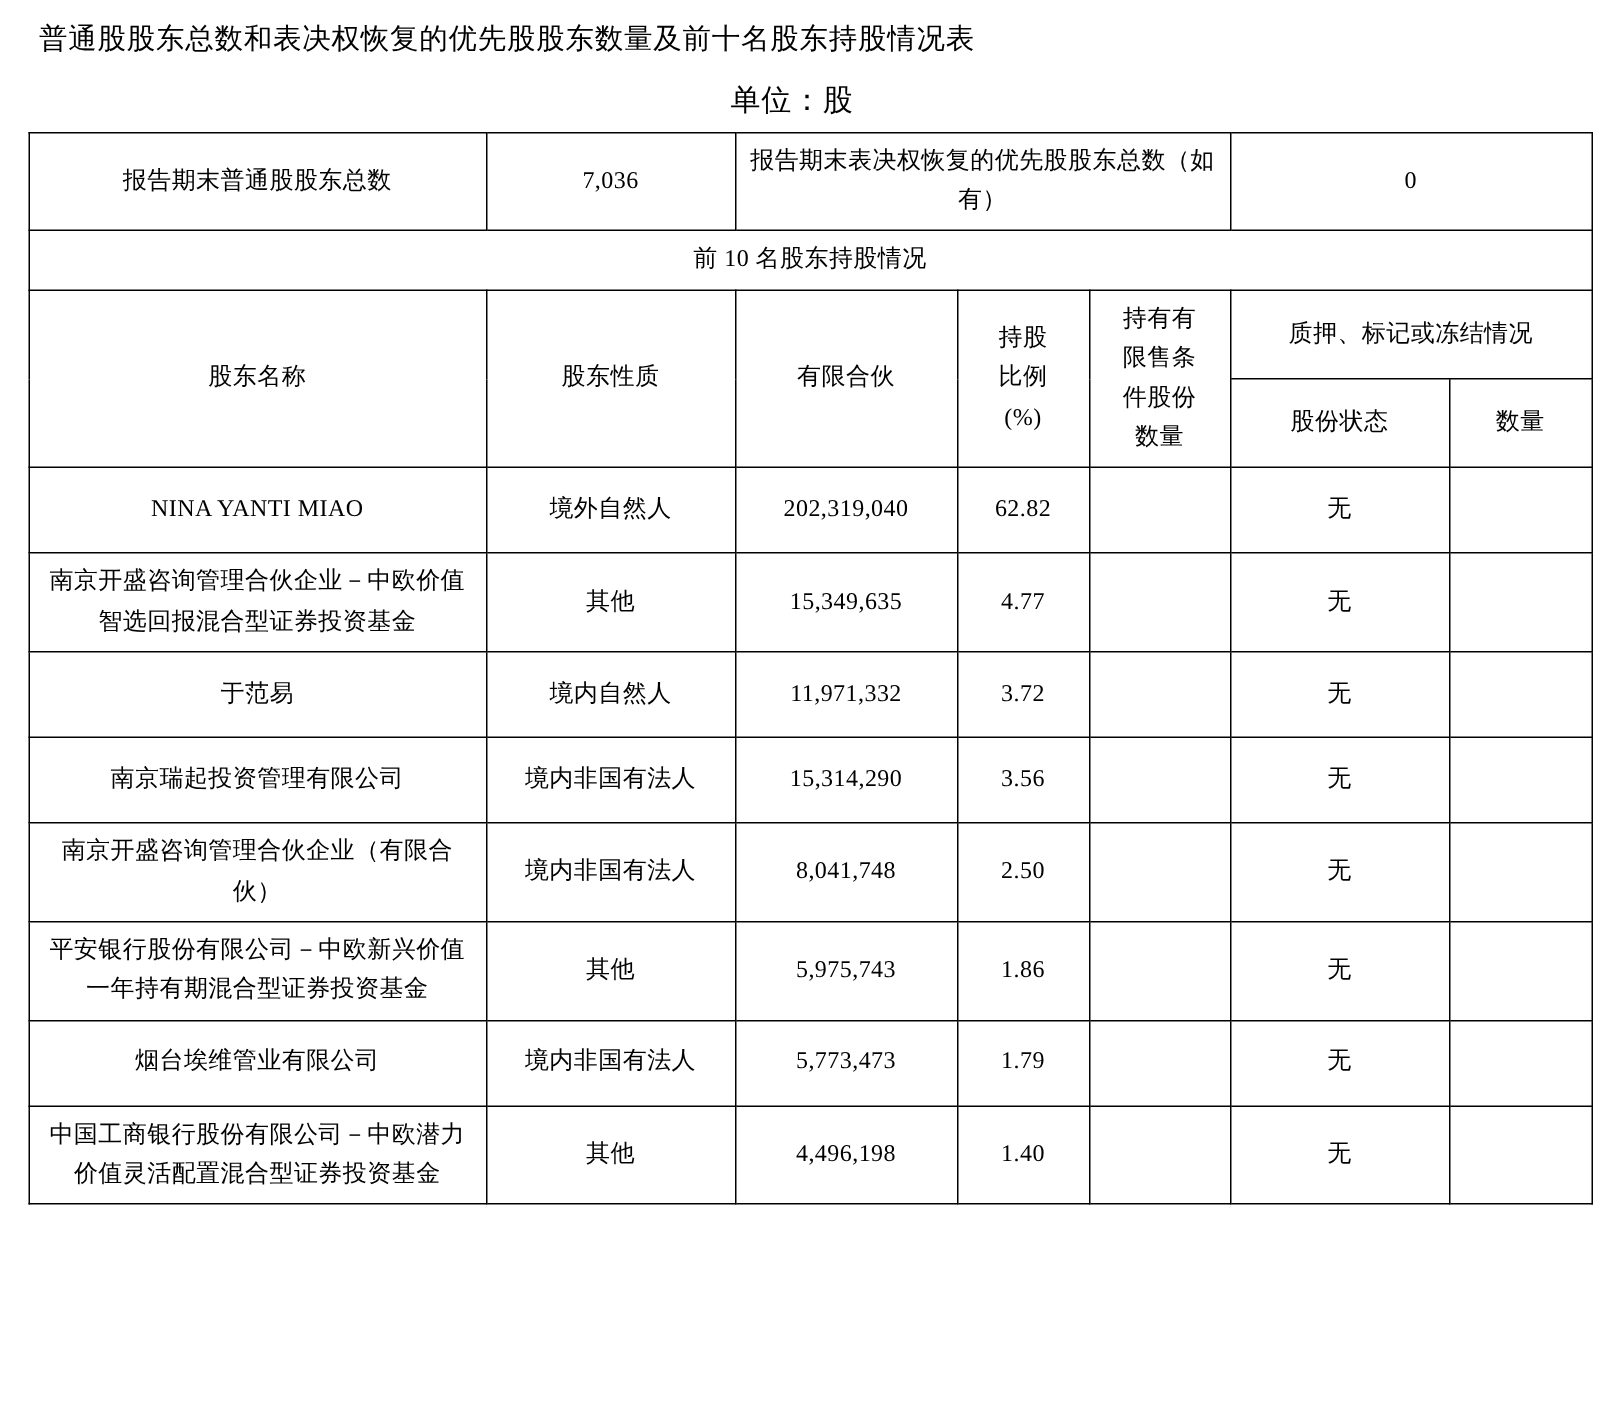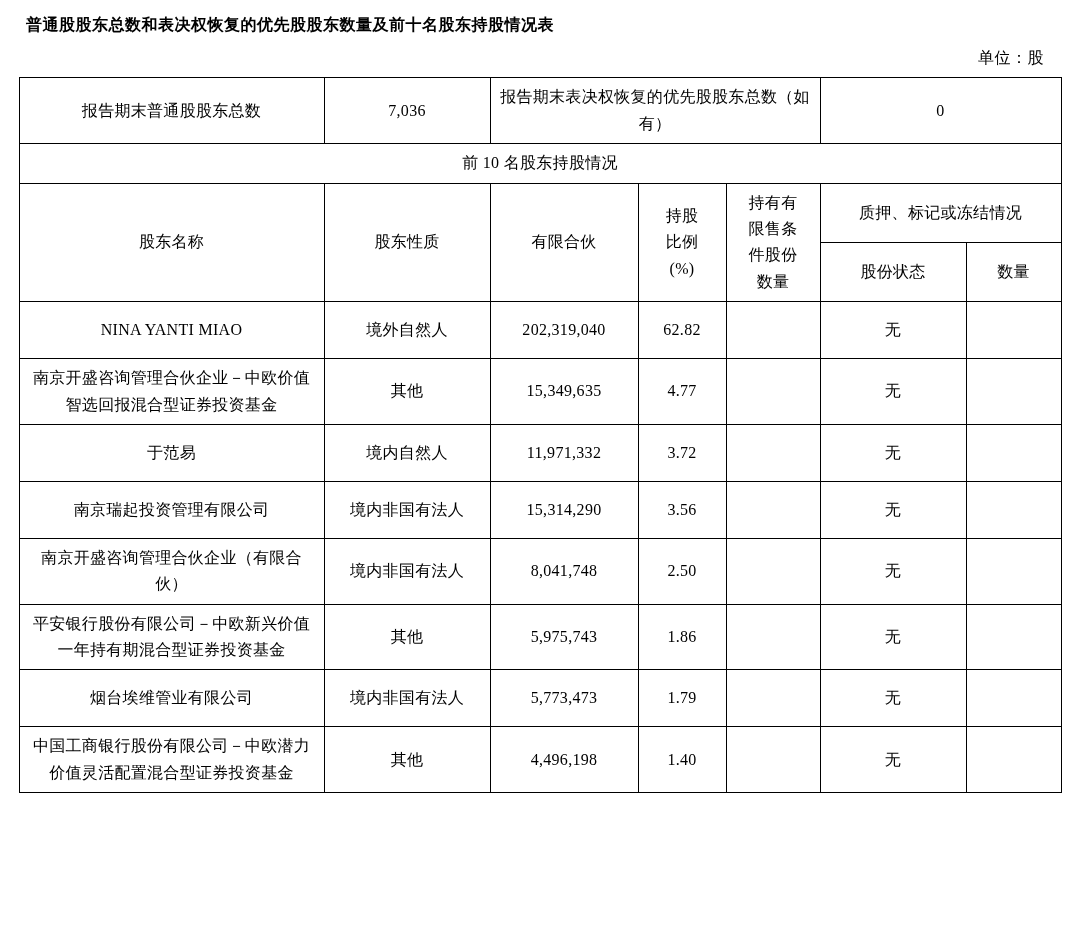--- a/index.html
+++ b/index.html
@@ -12,29 +12,29 @@
     min-height: 942px;
     font-family: "Liberation Serif", "DejaVu Serif", serif;
     color: #000000;
   }
   .page {
     width: 1080px;
     box-sizing: border-box;
     padding: 10px 12px 0 12px;
   }
   .doc-title {
-    font-size: 16px;
-    font-weight: bold;
+    font-size: 19px;
+    font-weight: normal;
     letter-spacing: 0.5px;
     padding: 4px 0 6px 14px;
     line-height: 1.4;
   }
   .unit-line {
-    text-align: right;
-    font-size: 16px;
+    text-align: center;
+    font-size: 20px;
     padding: 6px 24px 8px 0;
     letter-spacing: 0.5px;
   }
   table.sh {
     border-collapse: collapse;
     width: 990px;
     margin: 0 auto;
     table-layout: fixed;
   }
   table.sh td, table.sh th {

